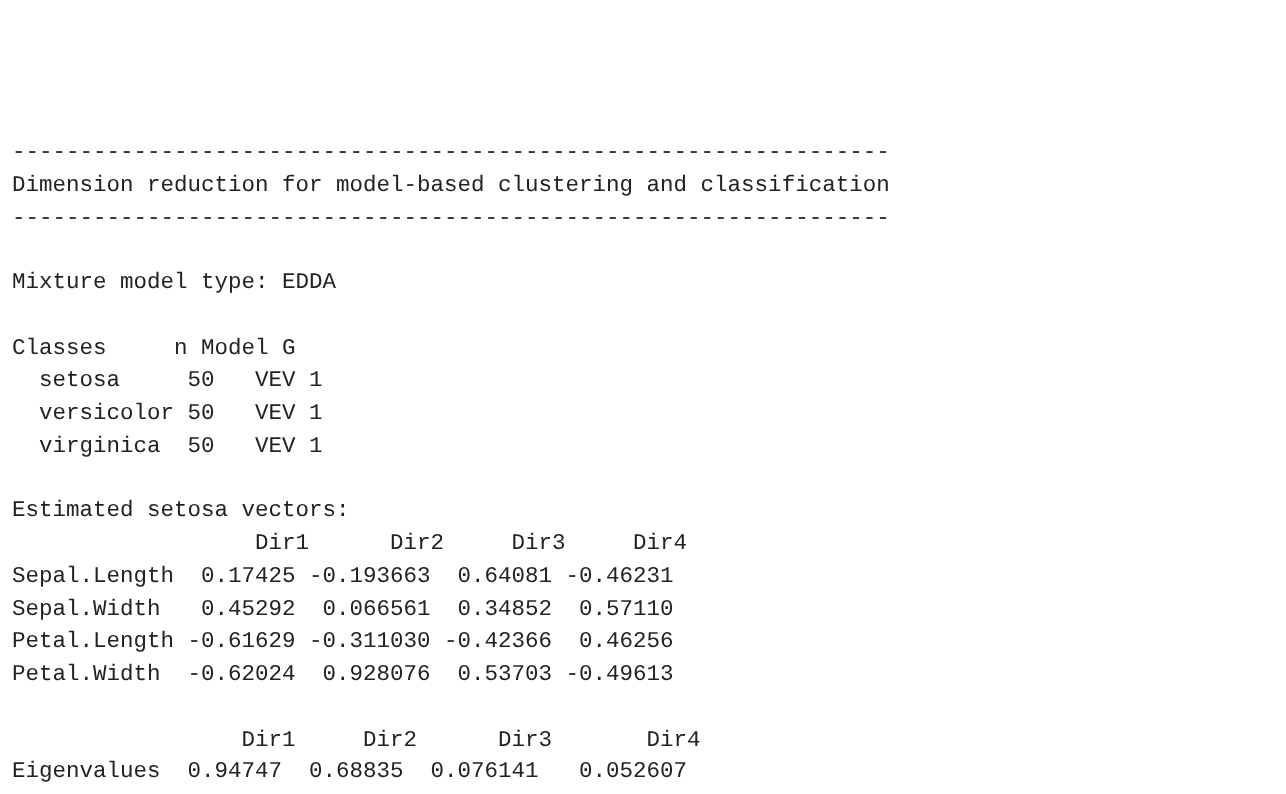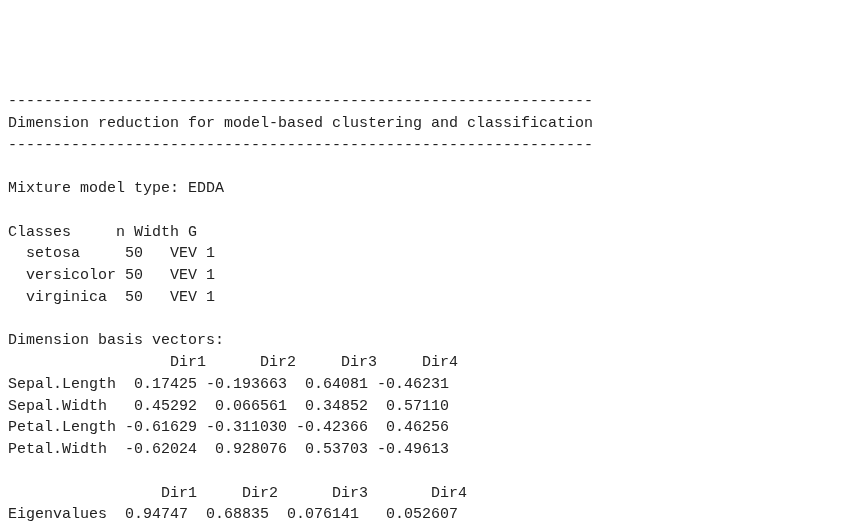--- a/index.html
+++ b/index.html
@@ -20,26 +20,26 @@
 <body>
 
 
 
 <span class="output"><span>-----------------------------------------------------------------</span>
 <span>Dimension reduction for model-based clustering and classification</span>
 <span>-----------------------------------------------------------------</span>
 
 <span><span>Mixture model type:</span> <span>EDDA</span></span>
 
-<span>Classes     n Width G</span>
+<span>Classes     n Model G</span>
 <span id="classes-rows">  setosa     50   VEV 1
   versicolor 50   VEV 1
   virginica  50   VEV 1
 </span>
-<span>Dimension basis vectors:</span>
+<span>Estimated setosa vectors:</span>
 <span>                  Dir1      Dir2     Dir3     Dir4</span>
 <span id="basis-rows">Sepal.Length  0.17425 -0.193663  0.64081 -0.46231
 Sepal.Width   0.45292  0.066561  0.34852  0.57110
 Petal.Length -0.61629 -0.311030 -0.42366  0.46256
 Petal.Width  -0.62024  0.928076  0.53703 -0.49613
 </span>
 <span>                 Dir1     Dir2      Dir3       Dir4</span>
 <span id="stats-rows">Eigenvalues  0.94747  0.68835  0.076141   0.052607
 Cum. %      53.69408 92.70374 97.018700 100.000000
 </span></span>

